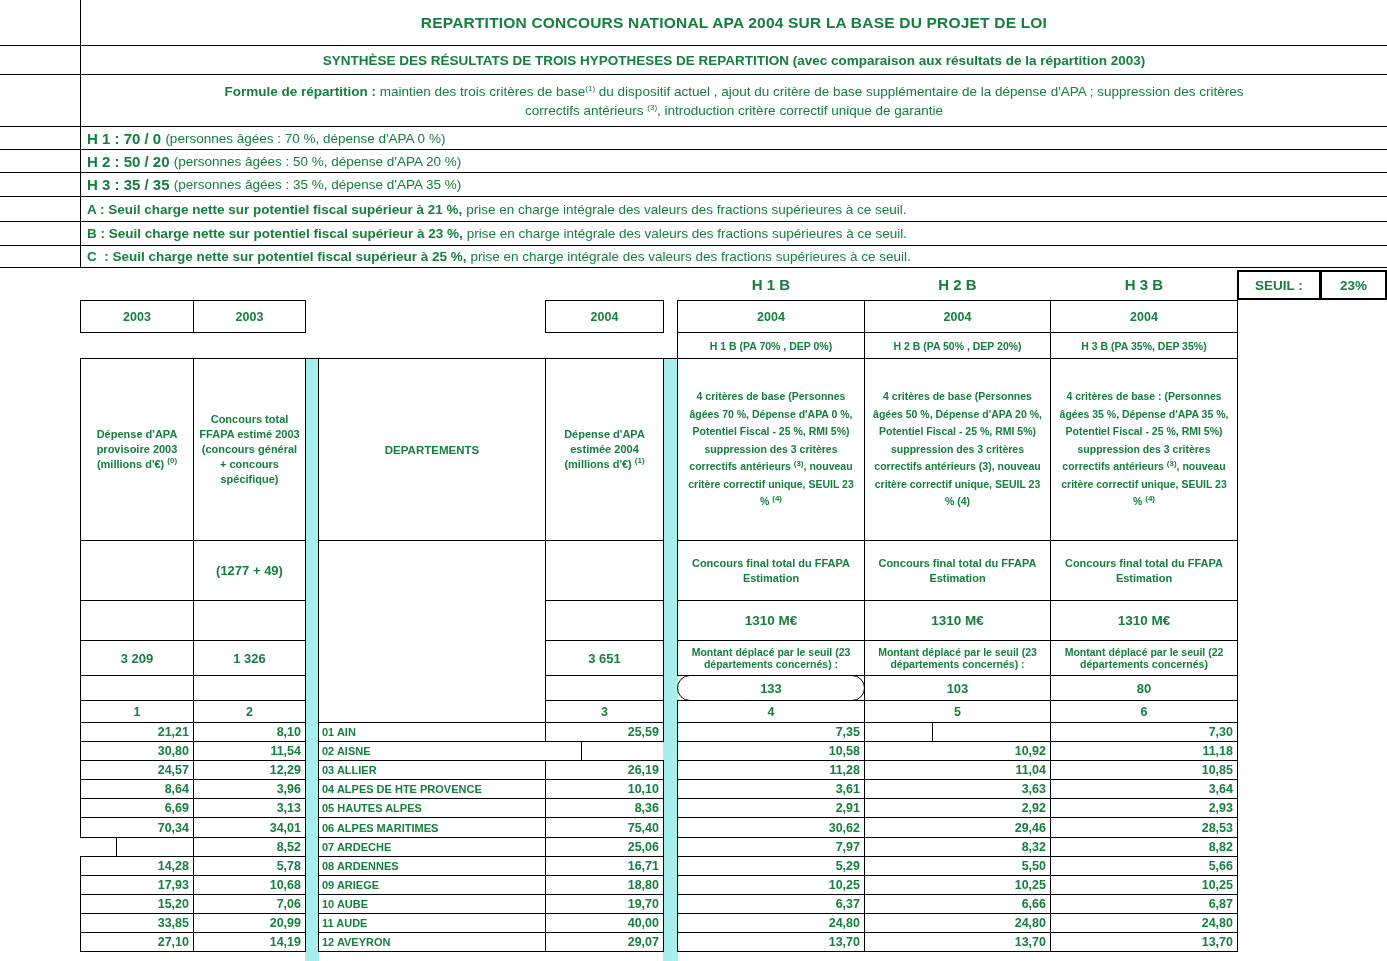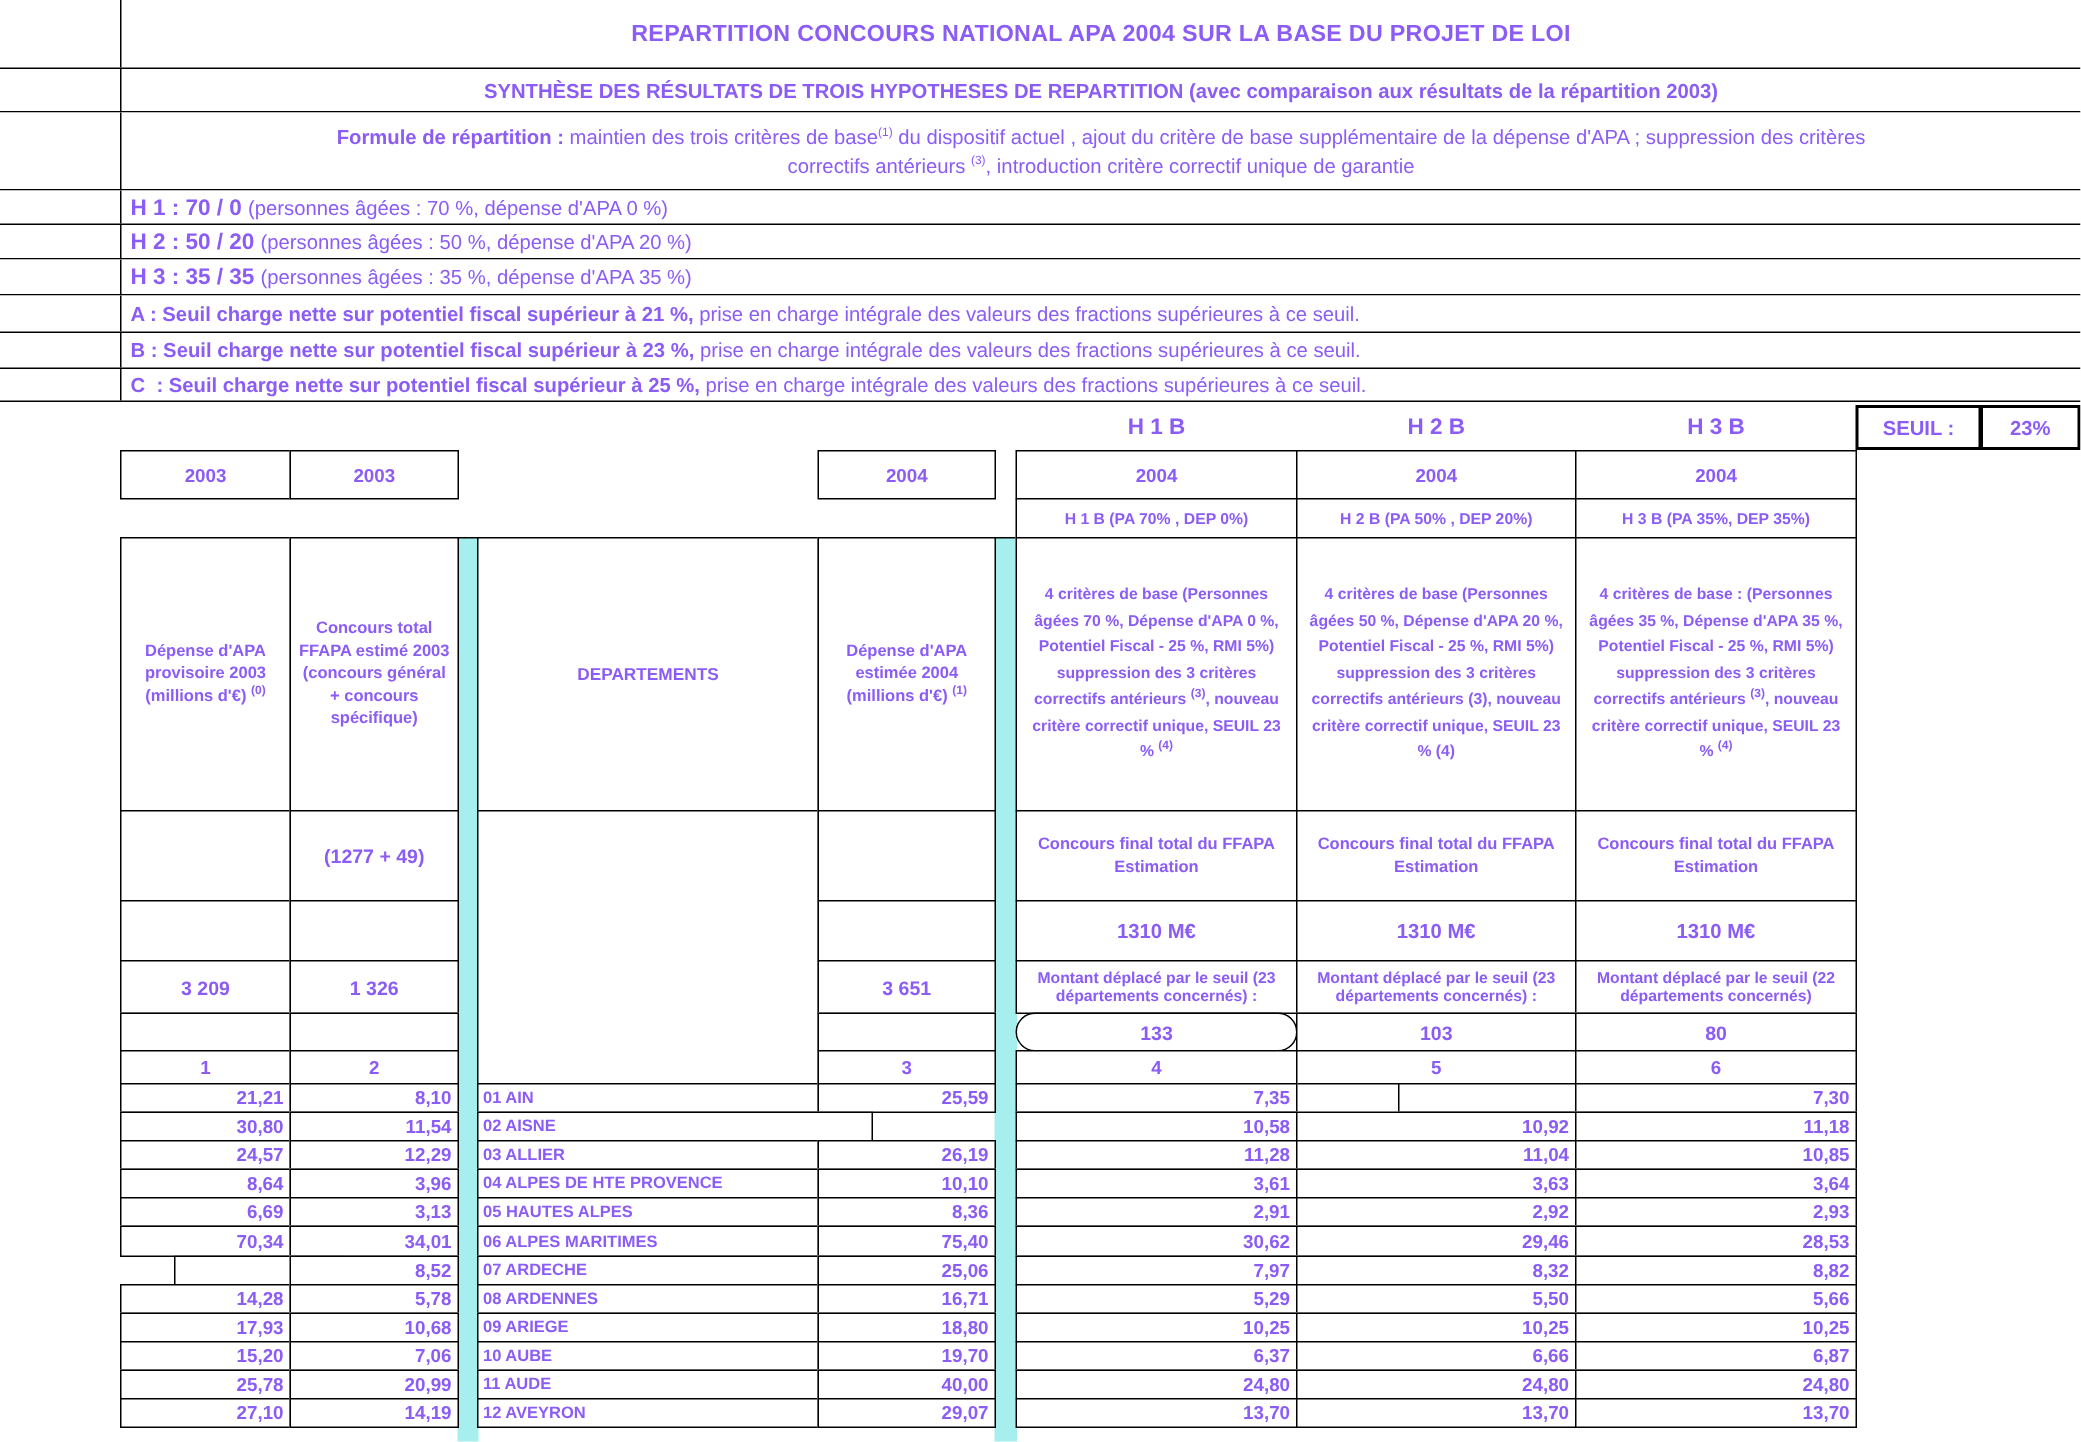--- a/index.html
+++ b/index.html
@@ -1,17 +1,17 @@
 <!DOCTYPE html>
 <html><head>
 <meta charset="utf-8">
 <style>
   * { margin:0; padding:0; }
   body { font-family:"Liberation Sans","DejaVu Sans",sans-serif; background:#ffffff; }
-  .page { position:relative; width:1387px; height:961px; background:#ffffff; color:#8b5cf6; overflow:hidden; }
+  .page { position:relative; width:1387px; height:961px; background:#ffffff; color:#15803d; overflow:hidden; }
 
   
   .trow { position:absolute; left:0; width:1387px; box-sizing:border-box; border-bottom:1px solid #000; display:flex; background:#fff; }
   .trow .m { width:81px; flex:none; border-right:1px solid #000; box-sizing:border-box; }
   .trow .c { flex:1; display:flex; align-items:center; padding-left:6px; min-width:0; }
   .trow .c.ctr { justify-content:center; padding-left:0; }
   .trow .c.col { flex-direction:column; justify-content:center; padding-left:0; }
   .title { font-weight:bold; font-size:15.5px; letter-spacing:.2px; }
   .subtitle { font-weight:bold; font-size:13.5px; }
   .fline { font-size:13.5px; line-height:19px; text-align:right; }
@@ -278,21 +278,21 @@
       <div class="cell num" style="left: 677px; top: 875px; width: 188px; height: 20px;">10,25</div>
       <div class="cell num" style="left: 864px; top: 875px; width: 187px; height: 20px;">10,25</div>
       <div class="cell num" style="left: 1050px; top: 875px; width: 188px; height: 20px;">10,25</div>
       <div class="cell num" style="left: 80px; top: 894px; width: 114px; height: 20px;">15,20</div>
       <div class="cell num" style="left: 193px; top: 894px; width: 113px; height: 20px;">7,06</div>
       <div class="cell dept" style="left: 318px; top: 894px; width: 228px; height: 20px;">10 AUBE</div>
       <div class="cell num" style="left: 545px; top: 894px; width: 119px; height: 20px;">19,70</div>
       <div class="cell num" style="left: 677px; top: 894px; width: 188px; height: 20px;">6,37</div>
       <div class="cell num" style="left: 864px; top: 894px; width: 187px; height: 20px;">6,66</div>
       <div class="cell num" style="left: 1050px; top: 894px; width: 188px; height: 20px;">6,87</div>
-      <div class="cell num" style="left: 80px; top: 913px; width: 114px; height: 20px;">25,78</div>
+      <div class="cell num" style="left: 80px; top: 913px; width: 114px; height: 20px;">33,85</div>
       <div class="cell num" style="left: 193px; top: 913px; width: 113px; height: 20px;">20,99</div>
       <div class="cell dept" style="left: 318px; top: 913px; width: 228px; height: 20px;">11 AUDE</div>
       <div class="cell num" style="left: 545px; top: 913px; width: 119px; height: 20px;">40,00</div>
       <div class="cell num" style="left: 677px; top: 913px; width: 188px; height: 20px;">24,80</div>
       <div class="cell num" style="left: 864px; top: 913px; width: 187px; height: 20px;">24,80</div>
       <div class="cell num" style="left: 1050px; top: 913px; width: 188px; height: 20px;">24,80</div>
       <div class="cell num" style="left: 80px; top: 932px; width: 114px; height: 20px;">27,10</div>
       <div class="cell num" style="left: 193px; top: 932px; width: 113px; height: 20px;">14,19</div>
       <div class="cell dept" style="left: 318px; top: 932px; width: 228px; height: 20px;">12 AVEYRON</div>
       <div class="cell num" style="left: 545px; top: 932px; width: 119px; height: 20px;">29,07</div>

